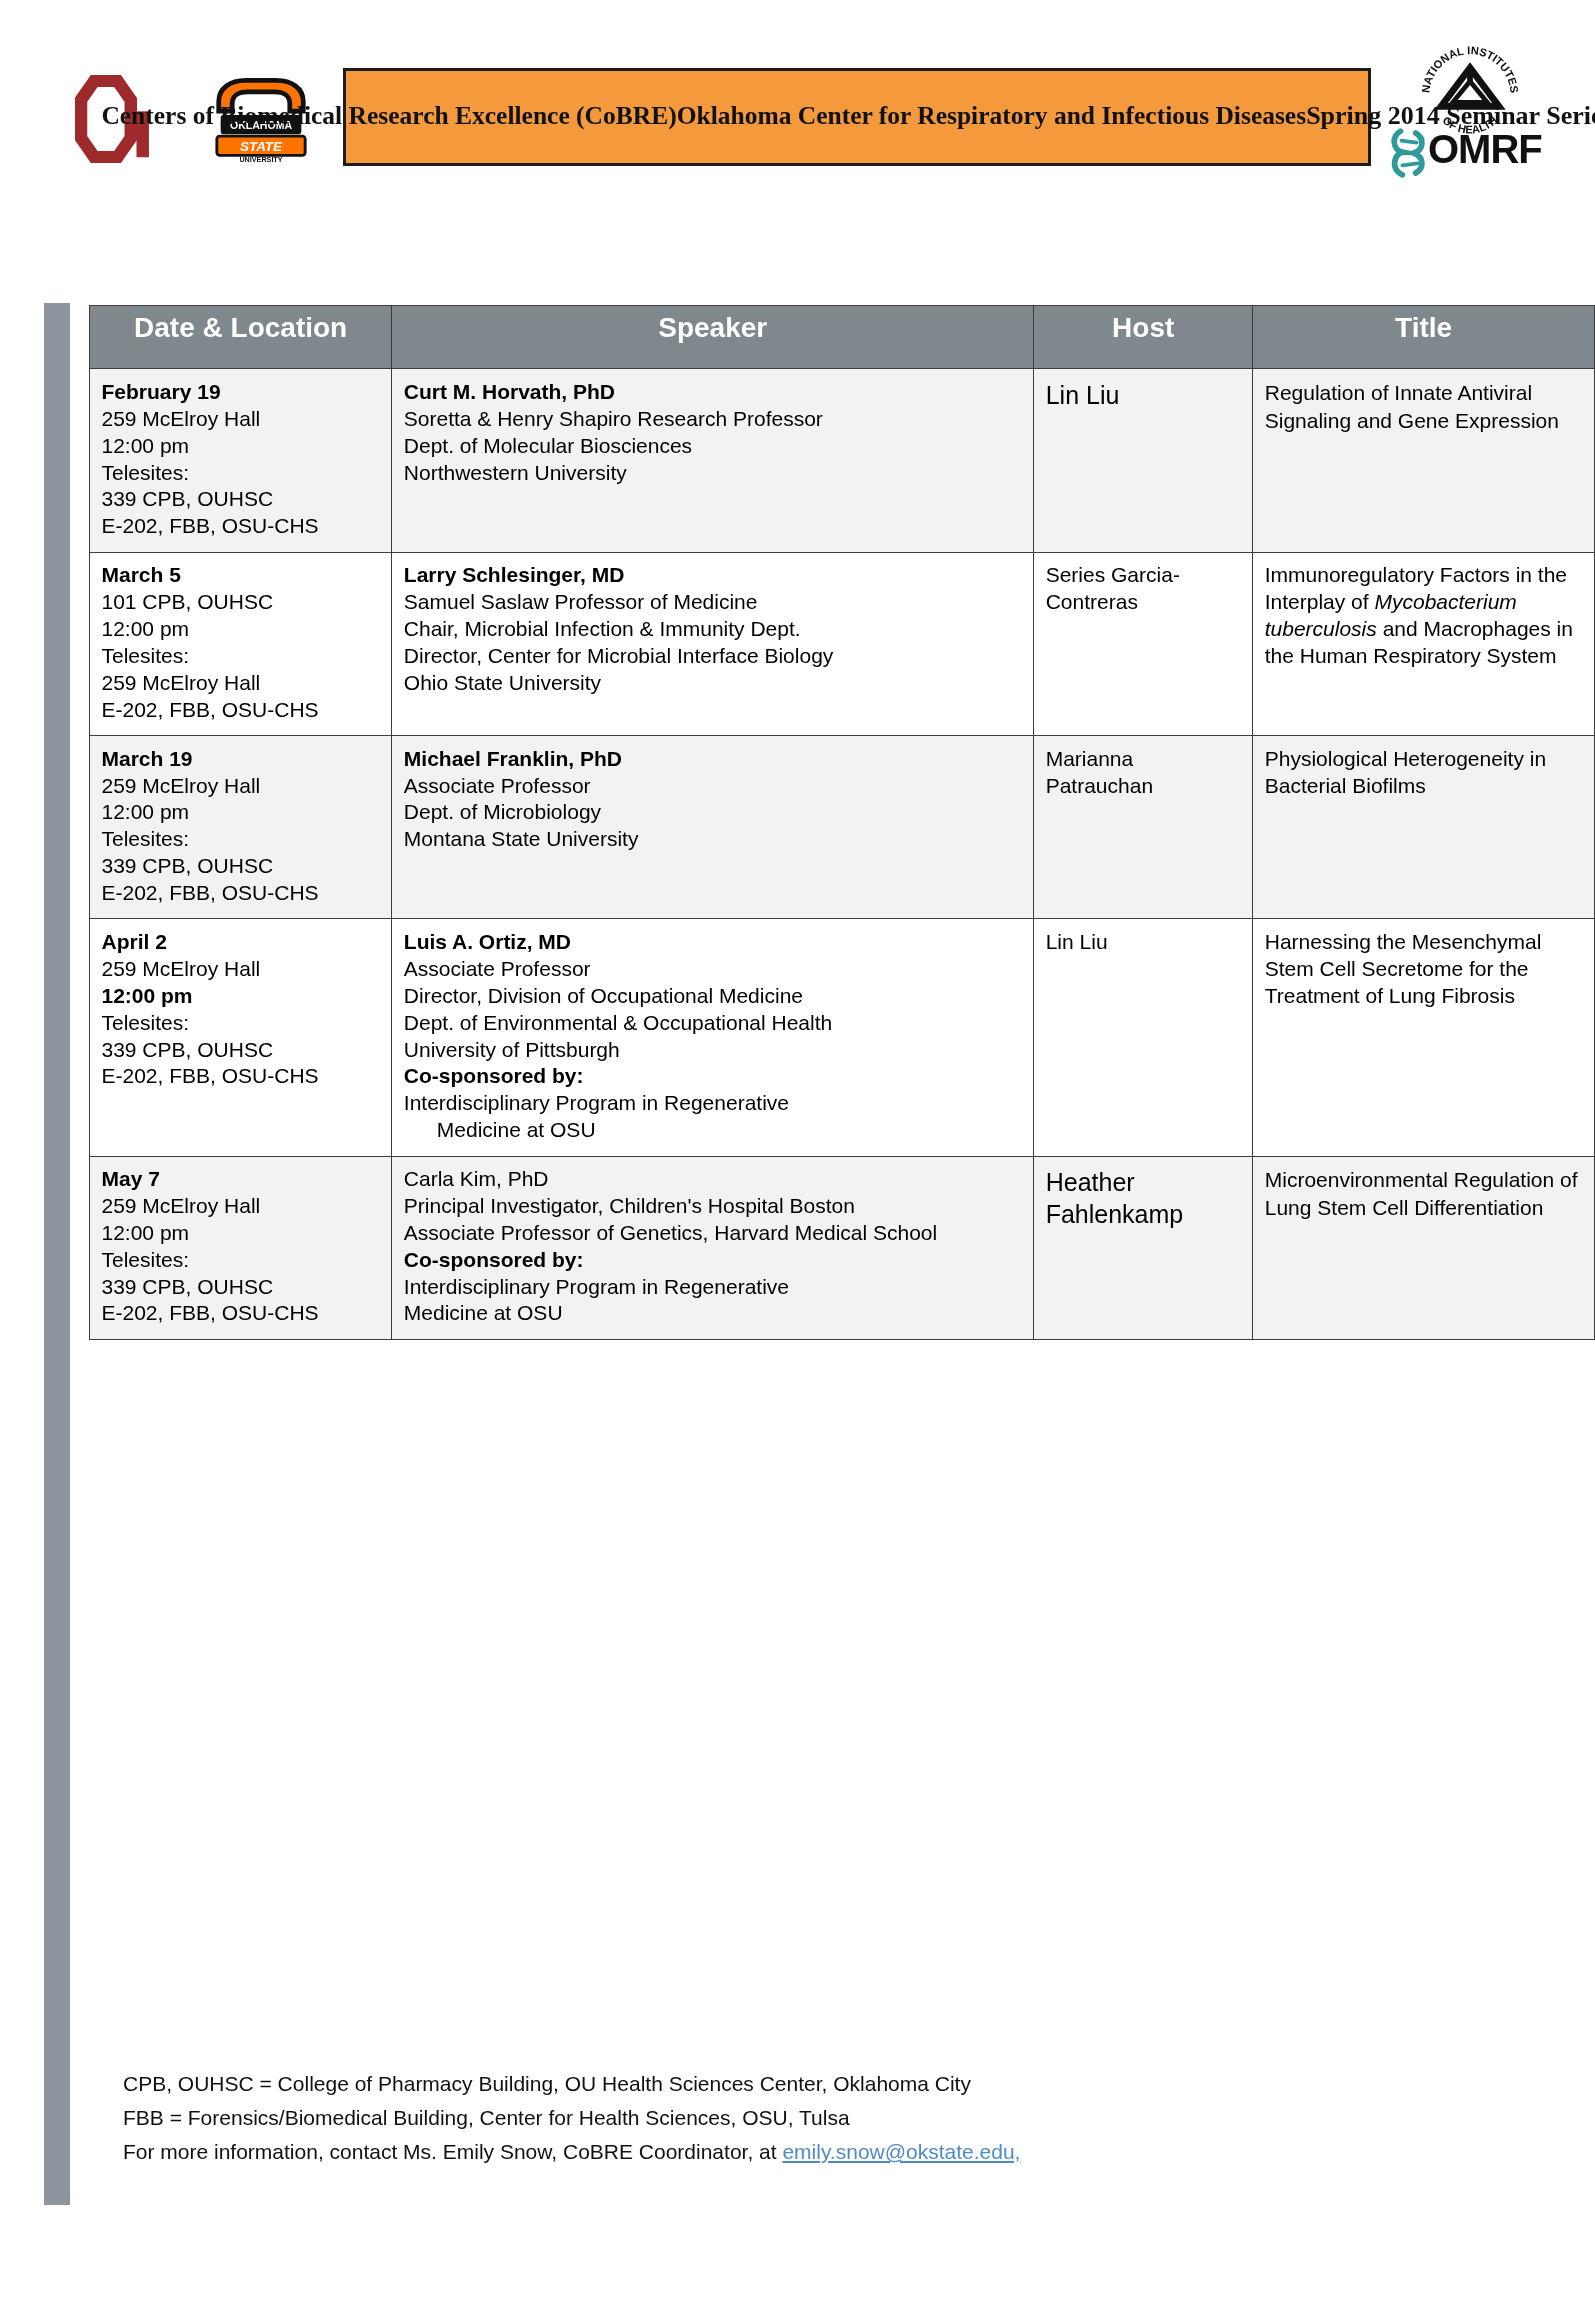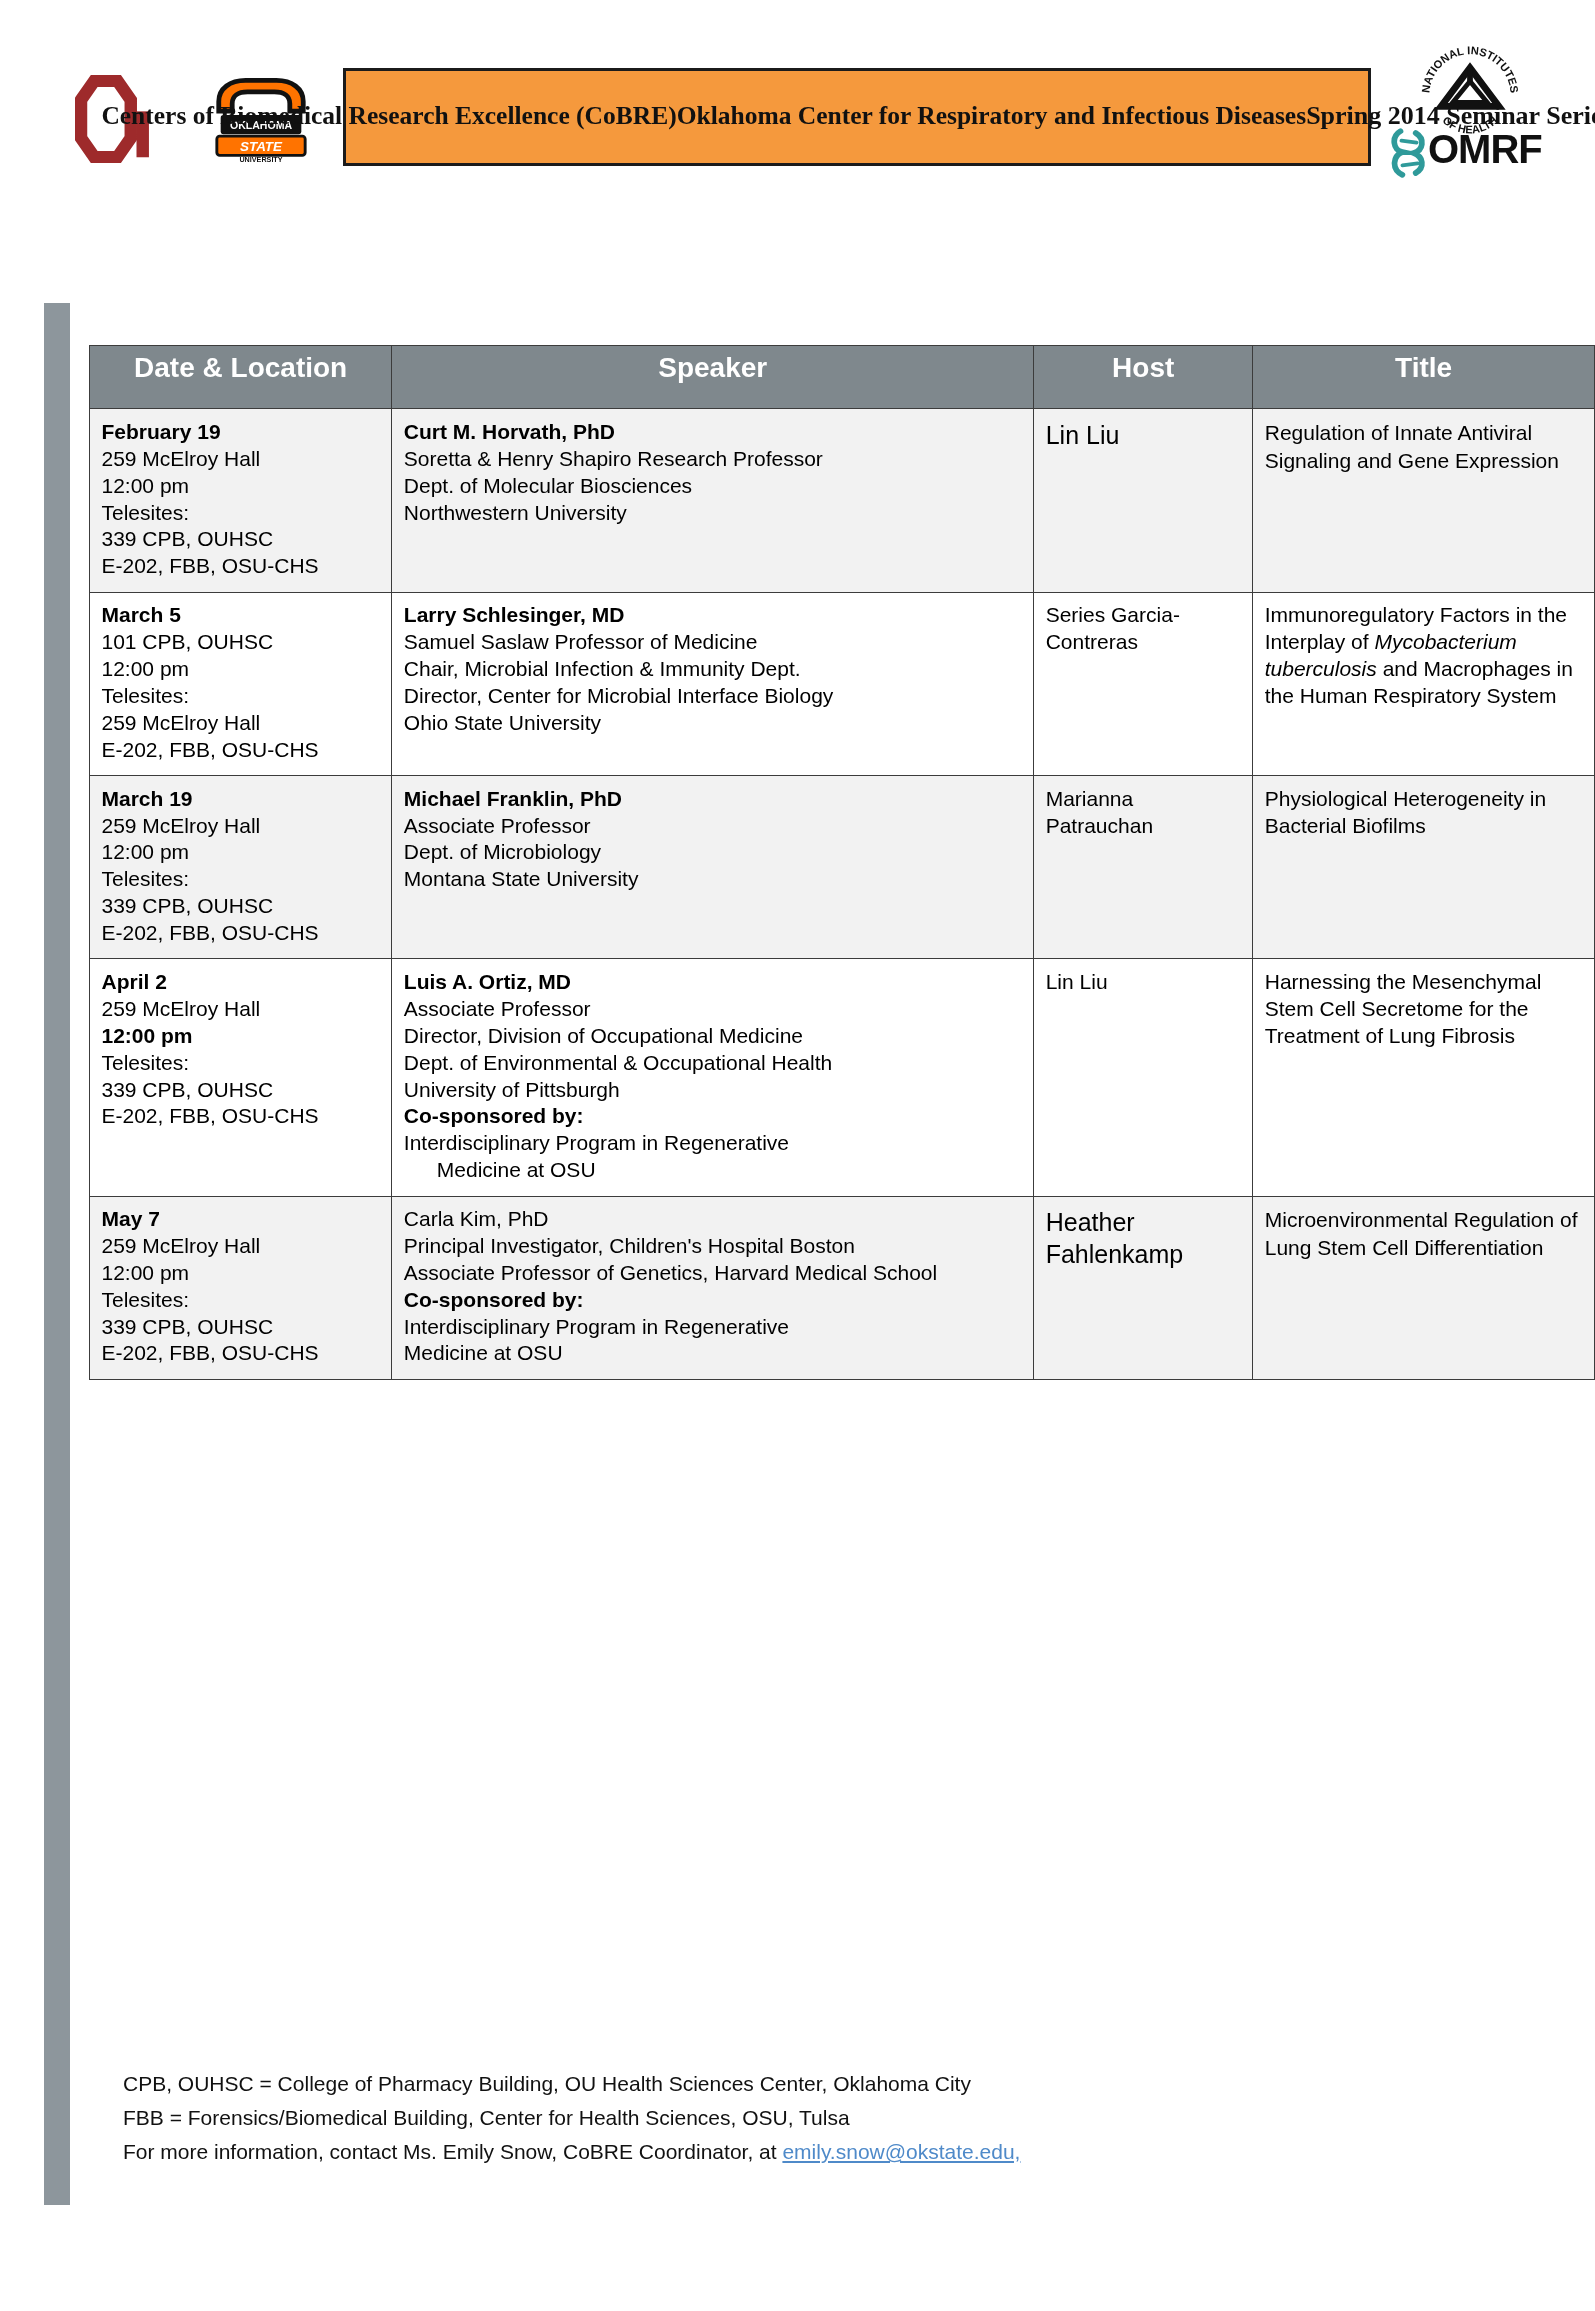--- a/index.html
+++ b/index.html
@@ -102,21 +102,20 @@
   }
 
   
   .seminar-table {
     position: absolute;
     left: 89px;
     top: 305px;
     width: 1506px;
     border-collapse: collapse;
     table-layout: fixed;
-    margin-top: 40px;
   }
   .seminar-table th,
   .seminar-table td {
     border: 1.4px solid #3c3c3c;
     vertical-align: top;
     padding: 0;
   }
   .seminar-table thead th {
     background: #7f888d;
     color: #ffffff;

